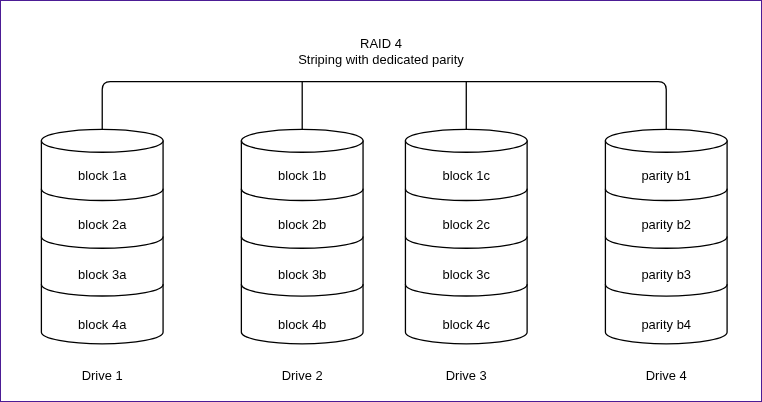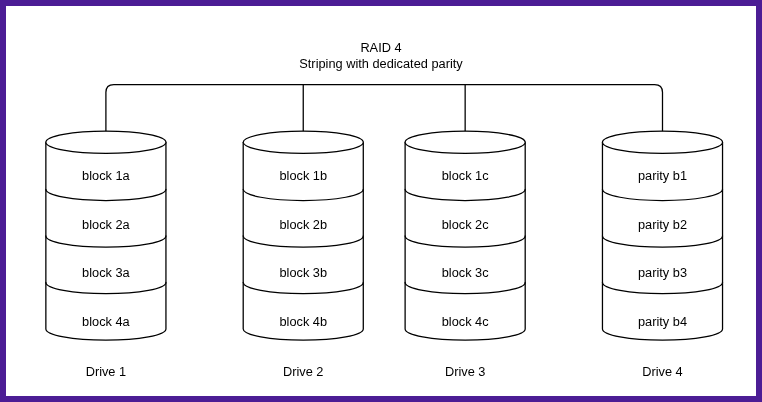--- a/index.html
+++ b/index.html
@@ -1,19 +1,19 @@
 <!DOCTYPE html>
 <html><head>
 <meta charset="utf-8">
 <style>
   html, body { margin: 0; padding: 0; background: #ffffff; }
   .canvas {
     width: 762px; height: 402px;
     box-sizing: border-box;
-    border: 6px solid #4c1d95;
+    border: 1px solid #4c1d95;
     background: #ffffff;
     position: relative;
     overflow: hidden;
   }
   svg { display: block; width: 100%; height: 100%; }
   .stroke {
     fill: none;
     stroke: #000000;
     stroke-width: 1.3;
     stroke-linecap: round;

